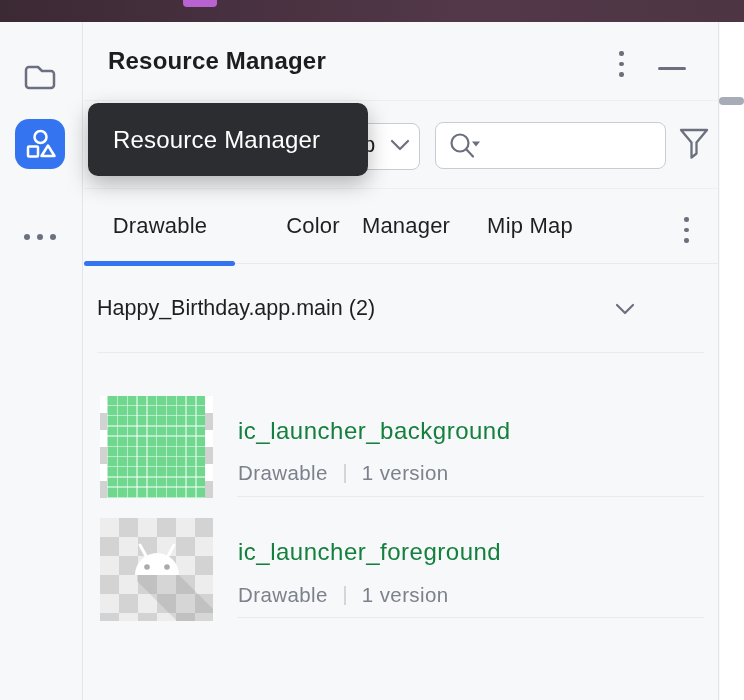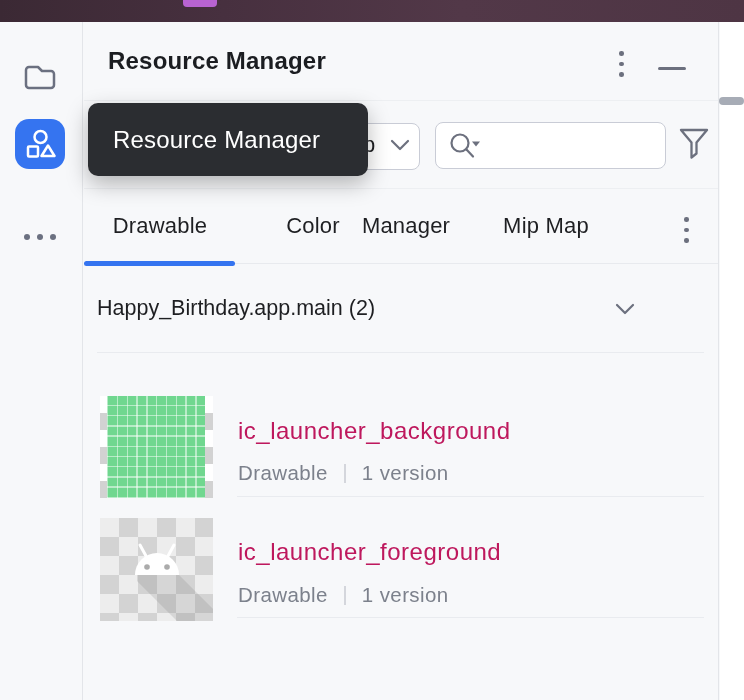--- a/index.html
+++ b/index.html
@@ -73,21 +73,21 @@
   .checker-lg { background:#ededed; background-image:repeating-conic-gradient(#d3d3d3 0% 25%, #ededed 0% 50%);
     background-size:38px 38px; }
   .thumb { position:absolute; left:16px; width:113px; overflow:hidden; }
   .thumb1 { top:131px; height:102px; }
   .thumb2 { top:253px; height:103px; }
   .green-fill { position:absolute; left:7px; right:8px; top:0; bottom:0;
     background-image:
       repeating-linear-gradient(0deg, rgba(255,255,255,.5) 0 1.4px, transparent 1.4px 10.2px),
       repeating-linear-gradient(90deg, rgba(255,255,255,.5) 0 1.4px, transparent 1.4px 9.8px); }
   .robot-svg { position:absolute; inset:0; }
-  .item-name { position:absolute; left:154px; font-size:24px; letter-spacing:.5px; color:#be185d; }
+  .item-name { position:absolute; left:154px; font-size:24px; letter-spacing:.5px; color:#15803d; }
   .name1 { top:152px; } .name2 { top:273px; }
   .item-sub { position:absolute; left:154px; display:flex; align-items:center; gap:16px;
     font-size:20.5px; letter-spacing:.4px; color:#7c818c; }
   .sub1 { top:196px; } .sub2 { top:318px; }
   .sub-sep { width:2px; height:19px; background:#d4d6dc; }
   .item-hit { position:absolute; left:0; width:635px; height:122px; cursor:pointer; }
   .hit1 { top:121px; } .hit2 { top:243px; }
   
   .right-strip { position:absolute; left:720px; top:22px; width:24px; height:678px; background:#ffffff; }
   .scroll-thumb { position:absolute; left:719px; top:97px; width:25px; height:8px;
@@ -171,21 +171,21 @@
           <path d="M3 3 H29 L18.5 15.5 V26.5 L13.5 30.5 V15.5 Z"></path>
         </svg>
       </span>
     </button>
   </div>
 
   <div class="tabs">
     <button class="tab" style="left:76px;">Drawable</button>
     <button class="tab" style="left:205px;margin-left:24px;">Color</button>
     <button class="tab" style="left:322px;">Manager</button>
-    <button class="tab" style="left:462px;">Mip Map</button>
+    <button class="tab" style="left:446px;">Mip Map</button>
     <button class="kebab tabs-kebab">
       <i></i>
         <i></i>
         <i></i>
     </button>
     <div class="tab-underline" style="background:#3574F0;"></div>
   </div>
 
   <div class="content">
 

